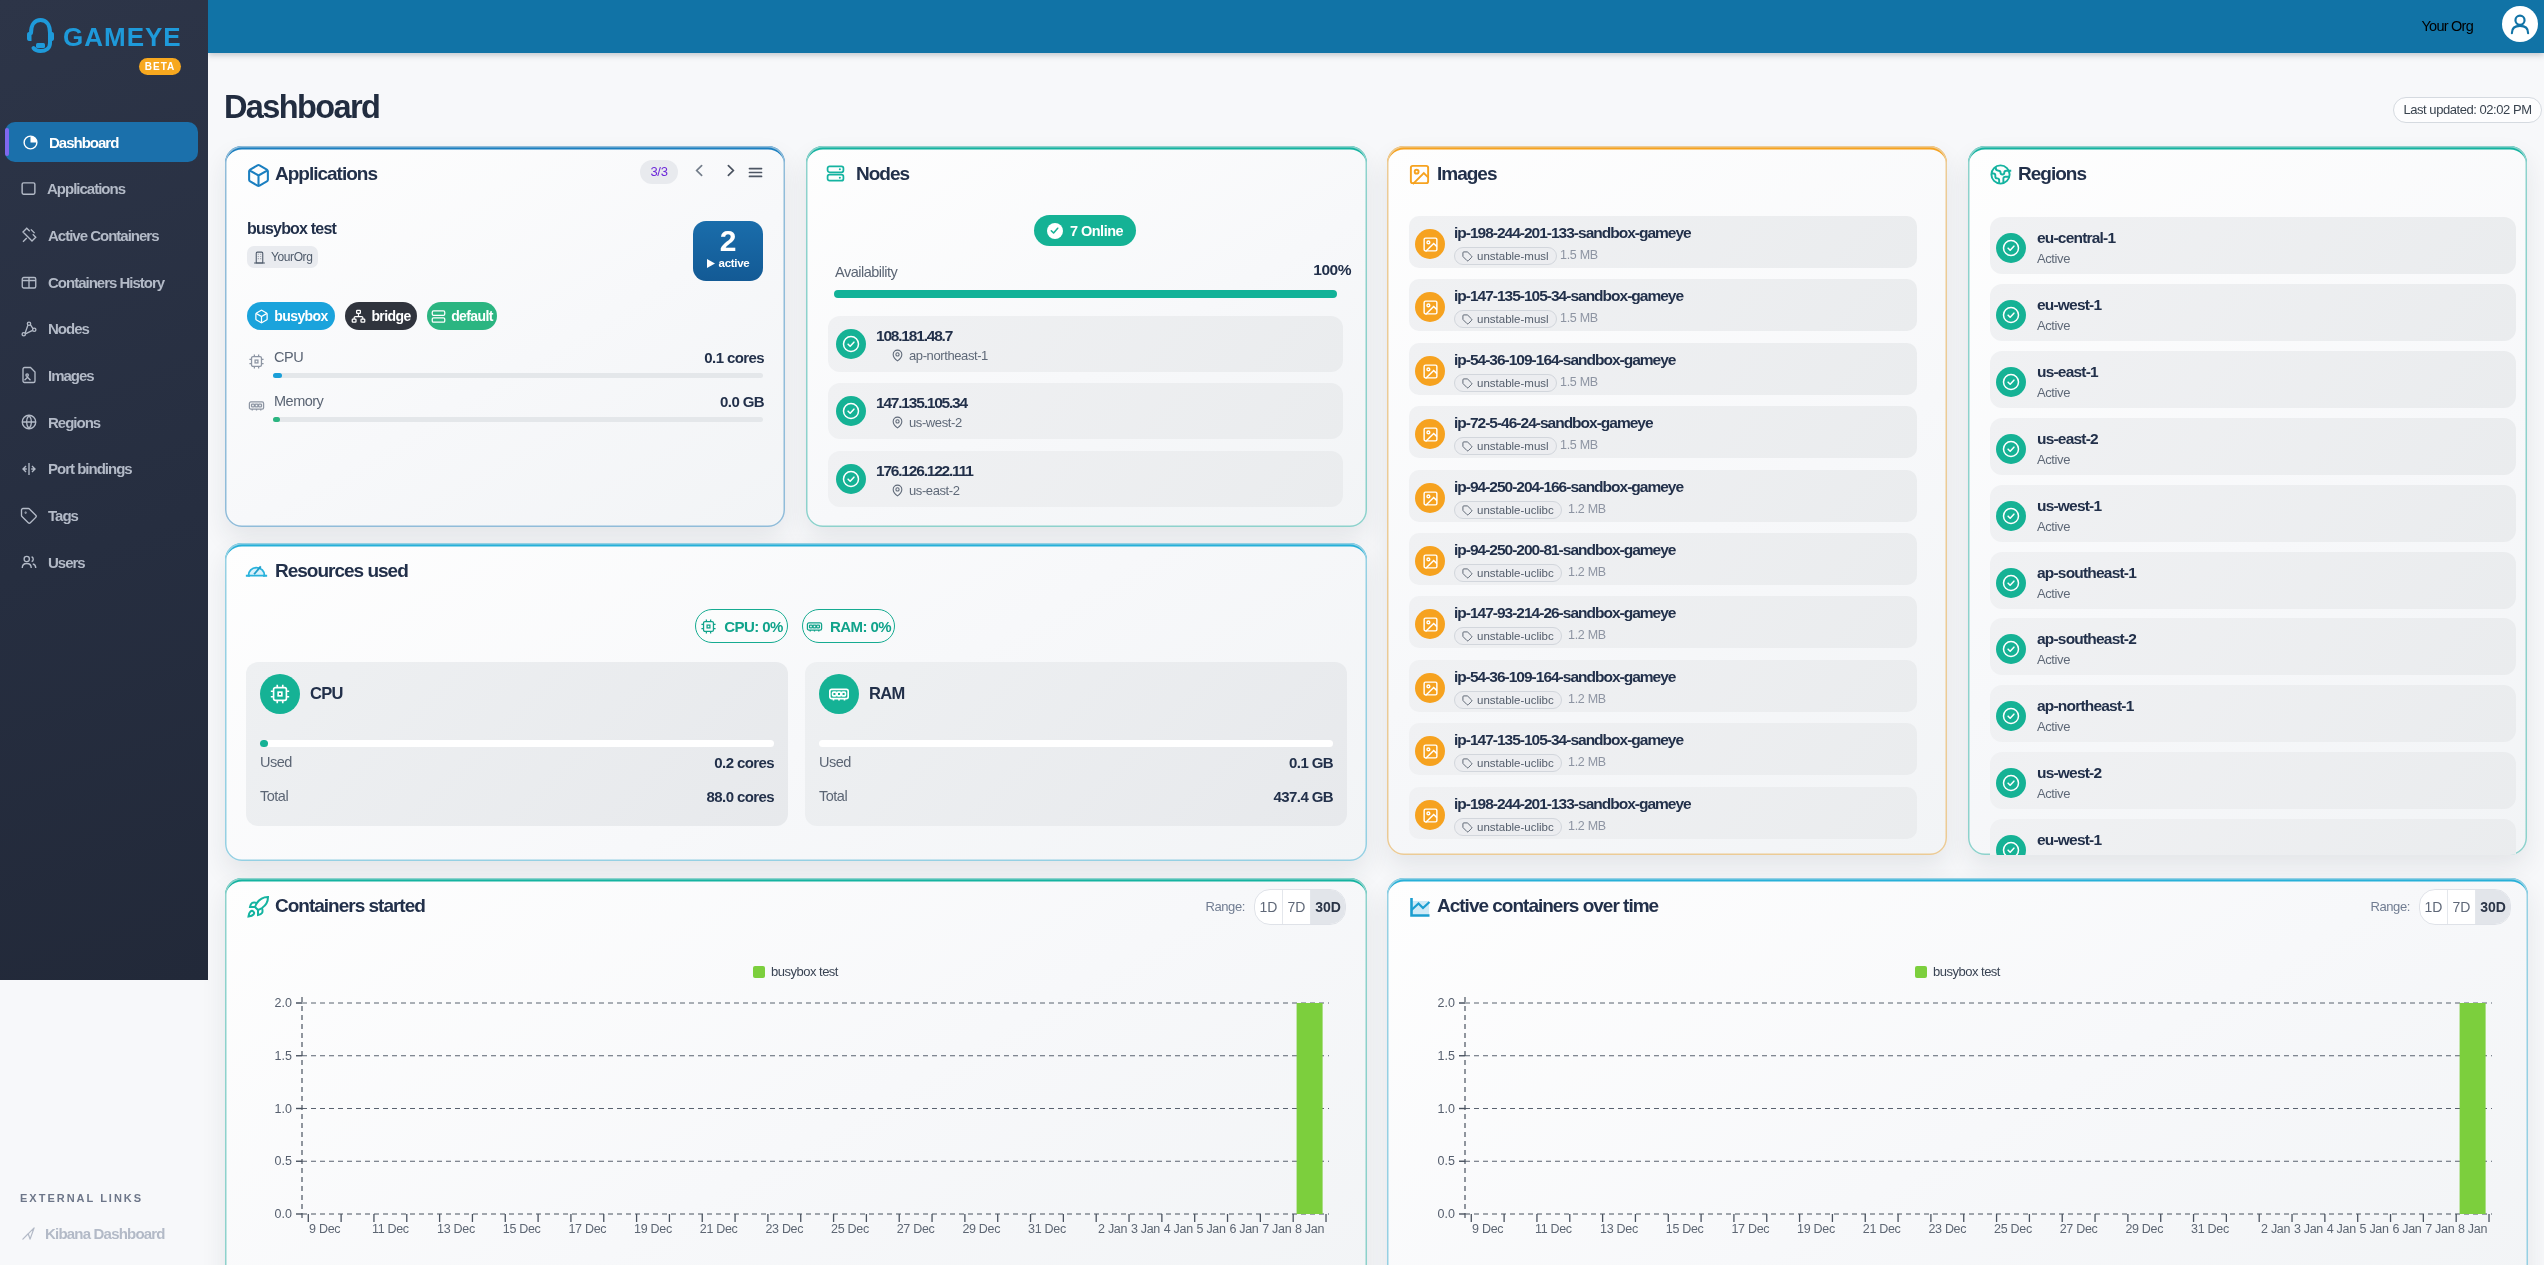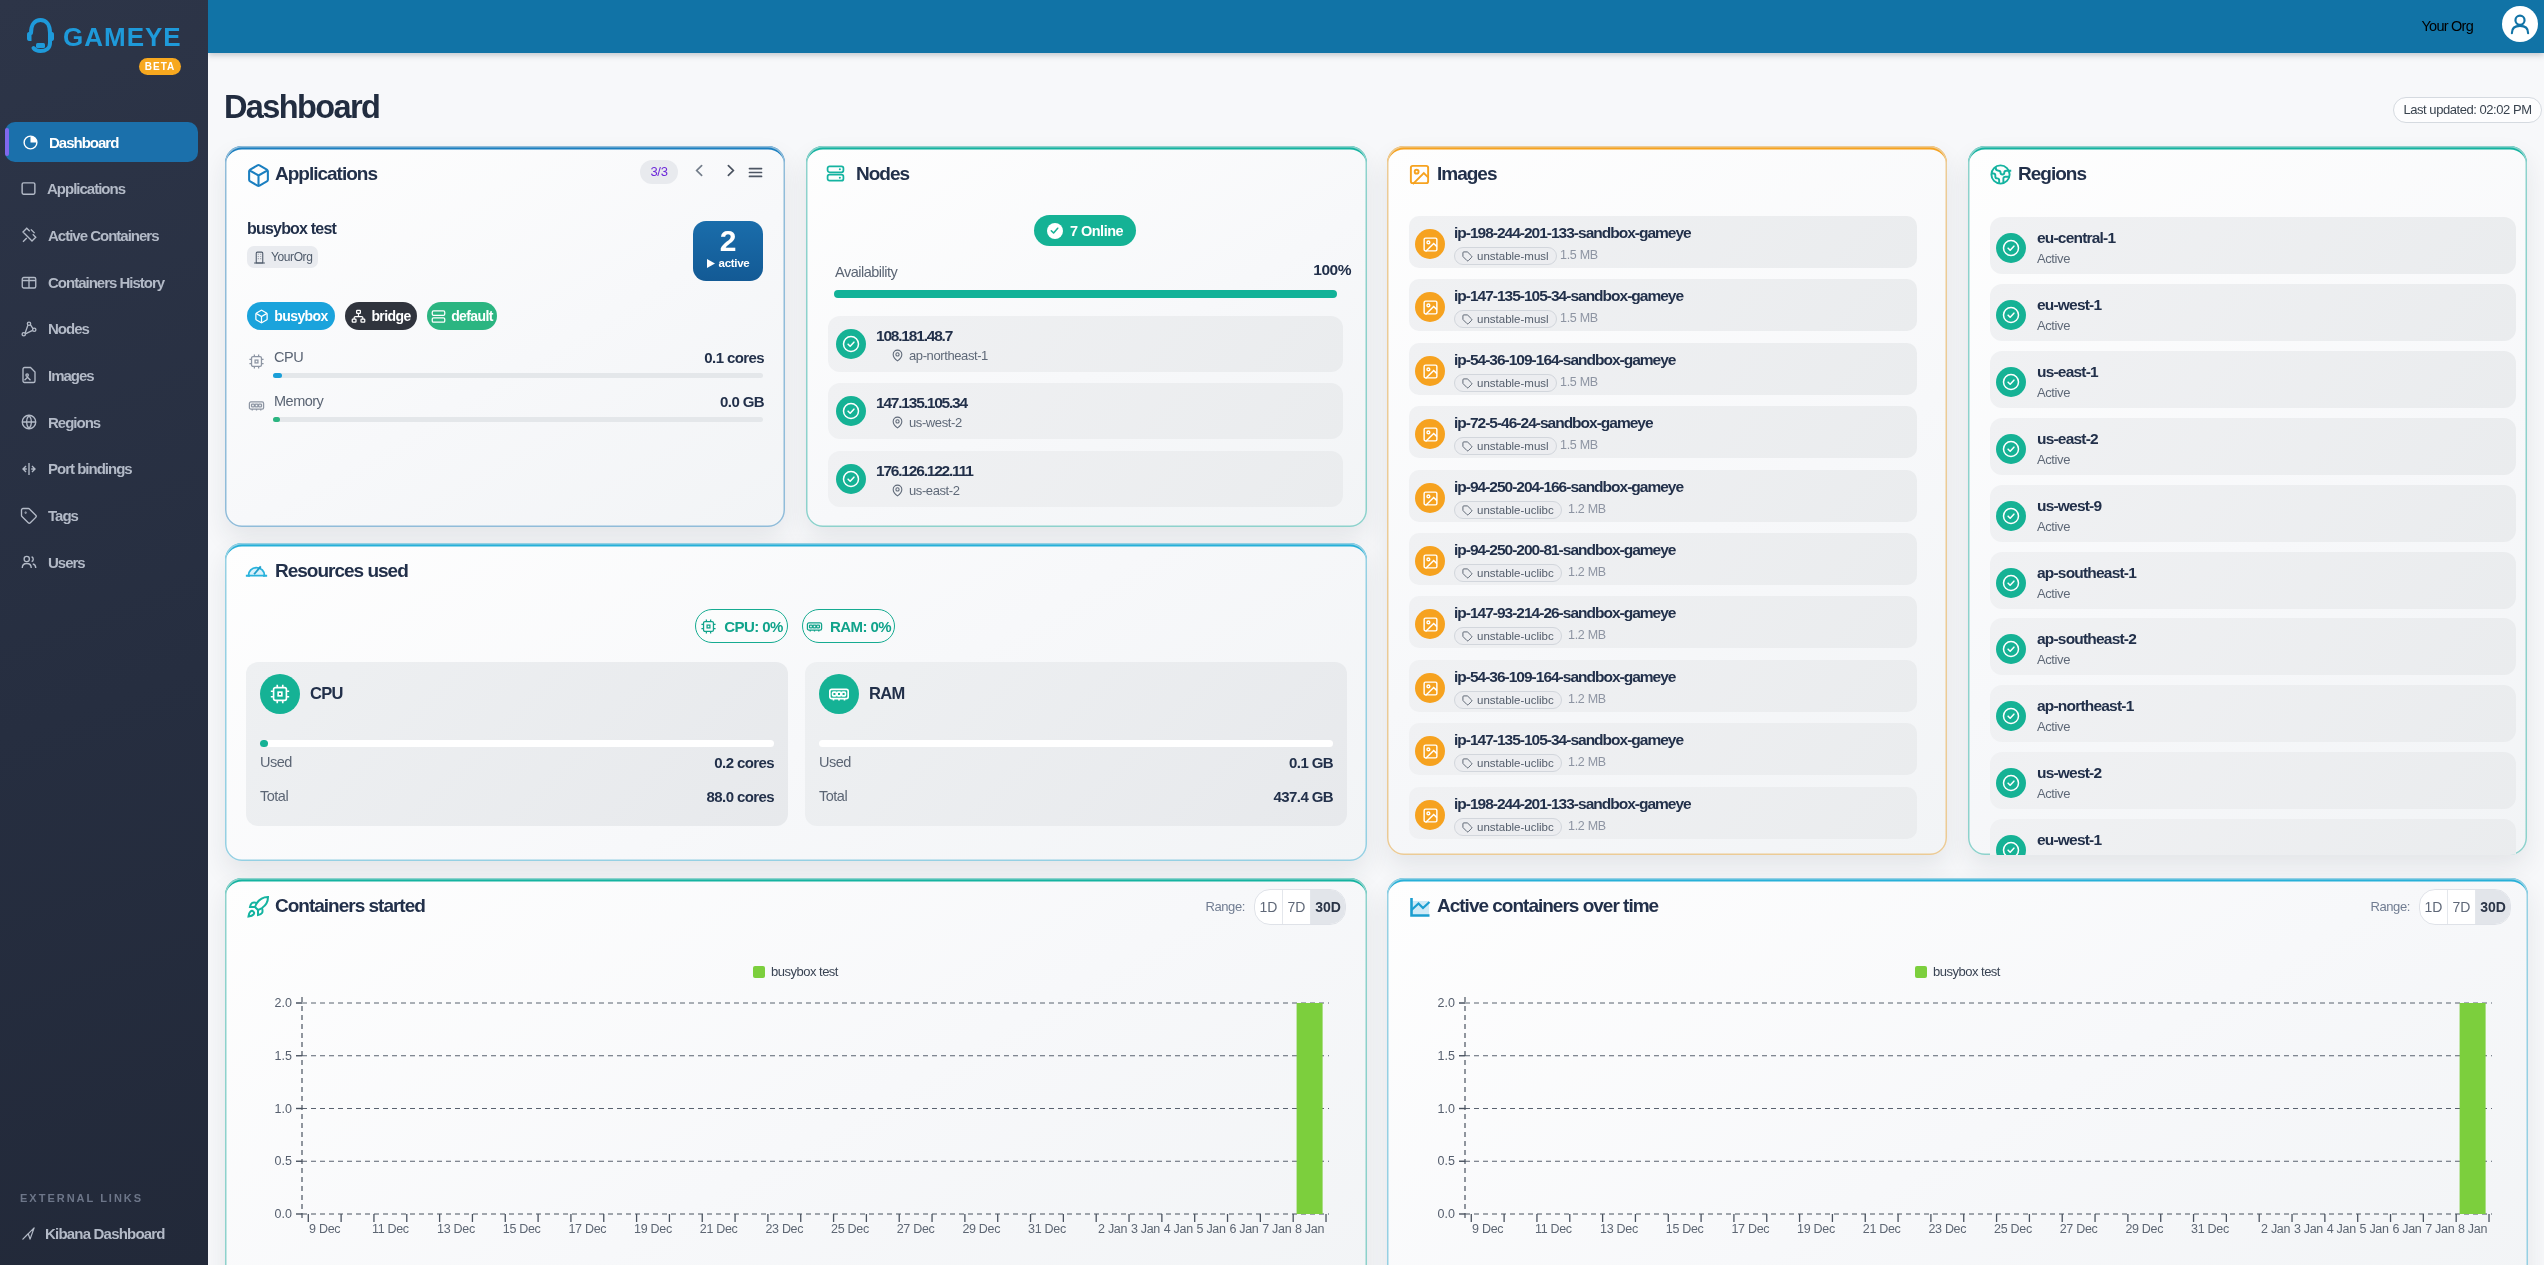--- a/index.html
+++ b/index.html
@@ -5,21 +5,21 @@
 <style>
 * { margin:0; padding:0; box-sizing:border-box; }
 html,body { width:2544px; height:1265px; overflow:hidden; font-family:"Liberation Sans", sans-serif; background:#f7f8fa; }
 
 
 .topbar { position:absolute; left:208px; top:0; width:2336px; height:53px; background:#1173a6; box-shadow:0 2px 6px rgba(20,40,60,.25); z-index:5; }
 .topbar .org { position:absolute; right:71px; top:0; line-height:53px; font-size:14.5px; font-weight:500; letter-spacing:-0.75px; color:#000000; }
 .topbar .avatar { position:absolute; right:6px; top:6px; width:36px; height:36px; border-radius:50%; background:#fff; display:flex; align-items:center; justify-content:center; }
 
 
-.sidebar { position:absolute; left:0; top:0; width:208px; height:1265px; background:linear-gradient(160deg,#2d3548 0%,#262e40 55%,#222939 100%); z-index:6; }
+.sidebar { position:absolute; left:0; top:0; width:208px; height:980px; background:linear-gradient(160deg,#2d3548 0%,#262e40 55%,#222939 100%); z-index:6; }
 .logo { position:absolute; left:24px; top:16px; }
 .logotext { position:absolute; left:63px; top:22px; font-size:26px; font-weight:700; color:#1e9ada; letter-spacing:1px; }
 .beta { position:absolute; left:139px; top:58px; width:42px; height:17px; border-radius:9px; background:#f7a81f; color:#fff; font-size:10px; font-weight:700; letter-spacing:1px; text-align:center; line-height:17px; }
 .nav { position:absolute; left:5px; top:122px; width:193px; }
 .nav .item { position:relative; height:40px; margin-bottom:6.7px; display:flex; align-items:center; color:#b3bac7; font-size:15px; font-weight:700; letter-spacing:-1px; border-radius:10px; }
 .nav .item svg { margin-left:15px; margin-right:10px; flex:0 0 auto; }
 .nav .item.active { background:#1b70ab; color:#fff; }
 .nav .item.active::before { content:""; position:absolute; left:0; top:6px; bottom:6px; width:4px; border-radius:3px; background:#7f68ee; }
 .nav .item.active svg { margin-left:17px; margin-right:10px; }
 .extlinks { position:absolute; left:20px; top:1192px; font-size:11px; font-weight:700; letter-spacing:2px; color:#6d7689; }
@@ -542,21 +542,21 @@
         <div class="nm">us-east-2</div>
         <div class="st">Active</div>
       </div>
       <div class="regrow" style="top:339px">
         <div class="cir">
           <svg width="20" height="20" viewBox="0 0 24 24" fill="none" stroke="#fff" stroke-width="1.8" stroke-linecap="round" stroke-linejoin="round">
             <circle cx="12" cy="12" r="9"></circle>
             <path d="M8.5 12.2 L11 14.7 L15.5 9.8"></path>
           </svg>
         </div>
-        <div class="nm">us-west-9</div>
+        <div class="nm">us-west-1</div>
         <div class="st">Active</div>
       </div>
       <div class="regrow" style="top:406px">
         <div class="cir">
           <svg width="20" height="20" viewBox="0 0 24 24" fill="none" stroke="#fff" stroke-width="1.8" stroke-linecap="round" stroke-linejoin="round">
             <circle cx="12" cy="12" r="9"></circle>
             <path d="M8.5 12.2 L11 14.7 L15.5 9.8"></path>
           </svg>
         </div>
         <div class="nm">ap-southeast-1</div>

